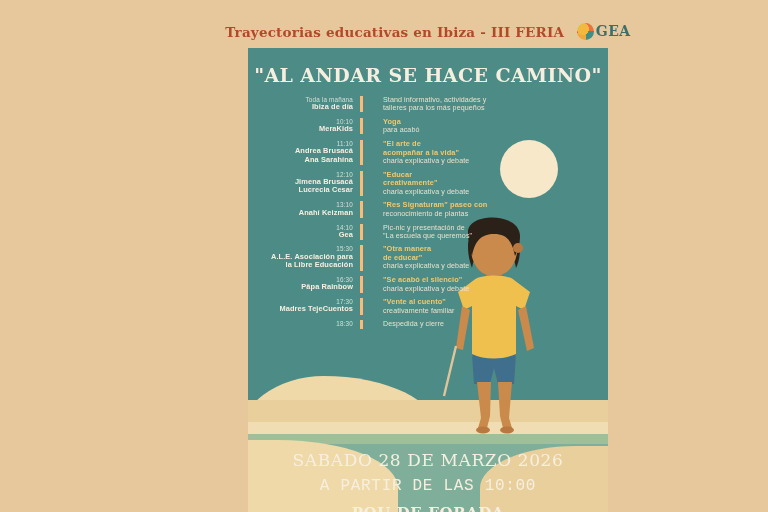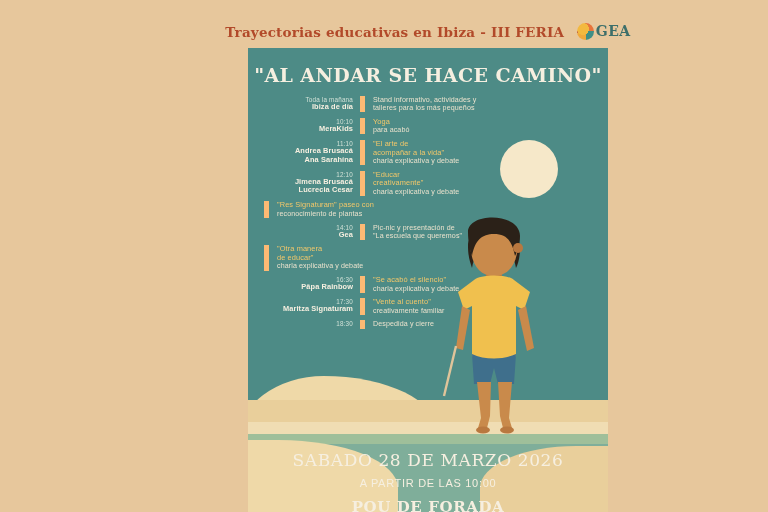--- a/index.html
+++ b/index.html
@@ -202,26 +202,26 @@
     letter-spacing: 0.2px;
   }
   .prog-who {
     font-size: 7.4px;
     font-weight: bold;
     color: #f6efe0;
     letter-spacing: 0.1px;
   }
   .prog-right {
     flex: 1;
-    border-left: 5px solid #fdba74;
-    padding-left: 8px;
+    border-left: 3px solid #fdba74;
+    padding-left: 20px;
   }
   .prog-title {
     font-size: 7.4px;
-    font-weight: normal;
+    font-weight: bold;
     color: #f3c86a;
     letter-spacing: 0.1px;
   }
   .prog-desc {
     font-size: 7.1px;
     color: #eae2cd;
     letter-spacing: 0.1px;
   }
   
   .footer {
@@ -233,22 +233,22 @@
     z-index: 7;
   }
   .f-date {
     font-family: "DejaVu Serif", serif;
     font-weight: normal;
     font-size: 17px;
     color: #f6efe0;
     letter-spacing: 0.6px;
   }
   .f-time {
-    font-family: Liberation Sans, sans-serif;
-    font-size: 11px;
+    font-family: Liberation Mono, monospace;
+    font-size: 16px;
     color: #f6efe0;
     letter-spacing: 0.7px;
     margin-top: 7px;
     text-align: center;
   }
   .f-place {
     font-family: "DejaVu Serif", serif;
     font-weight: bold;
     font-size: 15px;
     color: #f6efe0;
@@ -343,54 +343,62 @@
           <div class="prog-left">
             <div class="prog-time">12:10</div>
             <div class="prog-who">Jimena Brusacá<br>Lucrecia Cesar</div>
           </div>
           <div class="prog-right">
             <div class="prog-title">"Educar<br>creativamente"</div>
             <div class="prog-desc">charla explicativa y debate</div>
           </div>
         </div>
         <div class="prog-row">
+          <div class="prog-left">
+            <div class="prog-time">13:10</div>
+            <div class="prog-who">Anahí Keizman</div>
+          </div>
           <div class="prog-right">
             <div class="prog-title">"Res Signaturam" paseo con</div>
             <div class="prog-desc">reconocimiento de plantas</div>
           </div>
         </div>
         <div class="prog-row">
           <div class="prog-left">
             <div class="prog-time">14:10</div>
             <div class="prog-who">Gea</div>
           </div>
           <div class="prog-right">
             <div class="prog-desc">Pic-nic y presentación de<br>"La escuela que queremos"</div>
           </div>
         </div>
         <div class="prog-row">
+          <div class="prog-left">
+            <div class="prog-time">15:30</div>
+            <div class="prog-who">A.L.E. Asociación para<br>la Libre Educación</div>
+          </div>
           <div class="prog-right">
             <div class="prog-title">"Otra manera<br>de educar"</div>
             <div class="prog-desc">charla explicativa y debate</div>
           </div>
         </div>
         <div class="prog-row">
           <div class="prog-left">
             <div class="prog-time">16:30</div>
             <div class="prog-who">Pâpa Rainbow</div>
           </div>
           <div class="prog-right">
             <div class="prog-title">"Se acabó el silencio"</div>
             <div class="prog-desc">charla explicativa y debate</div>
           </div>
         </div>
         <div class="prog-row">
           <div class="prog-left">
             <div class="prog-time">17:30</div>
-            <div class="prog-who">Maritza Signaturam</div>
+            <div class="prog-who">Madres TejeCuentos</div>
           </div>
           <div class="prog-right">
             <div class="prog-title">"Vente al cuento"</div>
             <div class="prog-desc">creativamente familiar</div>
           </div>
         </div>
         <div class="prog-row">
           <div class="prog-left">
             <div class="prog-time">18:30</div>
           </div>

